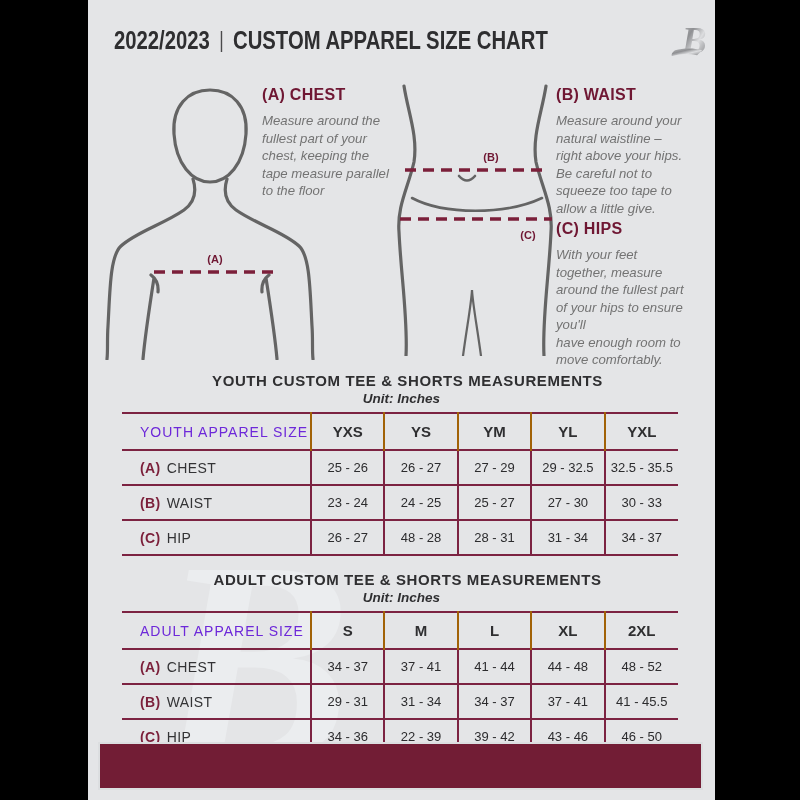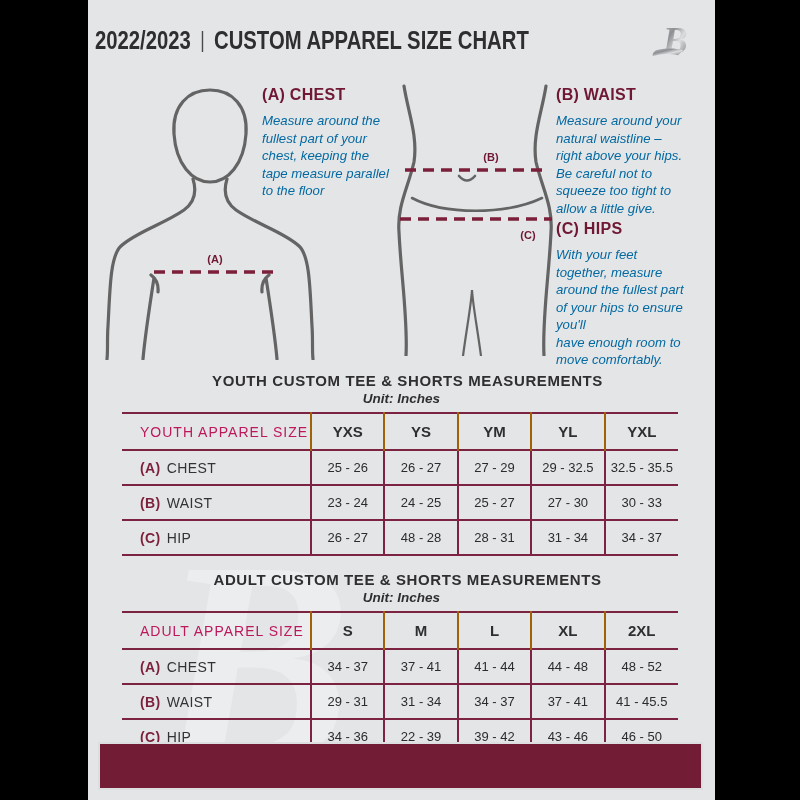--- a/index.html
+++ b/index.html
@@ -7,21 +7,21 @@
     width:800px;height:800px;background:#000;
     font-family:"Liberation Sans", sans-serif;
     position:relative;overflow:hidden;
   }
   .page{
     position:absolute;left:88px;top:0;width:627px;height:800px;
     background:#e4e5e7;overflow:hidden;
   }
   
   .header{
-    height:80px;display:flex;align-items:center;justify-content:flex-end;
+    height:80px;display:flex;align-items:center;justify-content:space-between;
     padding:0 20px 0 26px;position:relative;z-index:1;
   }
   .header-title{
     display:flex;align-items:center;gap:10px;
     transform:scaleX(0.78);transform-origin:left center;
     font-weight:bold;font-size:26px;color:#2e2e30;white-space:nowrap;
   }
   .header-title .divider{font-weight:normal;font-size:22px;color:#4a4a4c;padding:0 2px;}
   .brand-group{display:flex;align-items:center;gap:8px;}
   
@@ -30,21 +30,21 @@
   .fig-upper{left:16px;top:2px;}
   .fig-lower{left:304px;top:4px;}
   .instr{position:absolute;}
   .instr-chest{left:174px;top:6px;width:160px;}
   .instr-waist{left:468px;top:6px;width:152px;}
   .instr-hips{left:468px;top:140px;width:152px;}
   .instr-heading{
     font-size:16px;font-weight:800;color:#6f1733;letter-spacing:0.3px;margin-bottom:8px;
   }
   .instr-body{
-    font-size:13.2px;font-style:italic;color:#0369a1;line-height:1.33;
+    font-size:13.2px;font-style:italic;color:#737373;line-height:1.33;
     white-space:pre-line;font-weight:500;
   }
   
   .section-title{
     text-align:center;font-size:15px;font-weight:bold;letter-spacing:0.6px;
     color:#2f2f31;position:relative;z-index:1;margin-left:12px;
   }
   .yt-title{margin-top:10px;}
   .ad-title{margin-top:15px;}
   .unit{
@@ -55,21 +55,21 @@
     border-collapse:collapse;table-layout:fixed;width:556px;
     margin:6px 0 0 34px;position:relative;z-index:1;
     border-top:2px solid #7c2342;border-bottom:2px solid #7c2342;
   }
   table.size-table tr{border-top:2px solid #7c2342;}
   table.size-table tr:first-child{border-top:none;}
   table.size-table th{height:33px;}
   table.size-table td{height:31px;}
   th.label-col{
     width:169px;text-align:left;padding-left:18px;font-weight:normal;
-    font-size:14px;letter-spacing:1px;color:#be185d;
+    font-size:14px;letter-spacing:1px;color:#6d28d9;
   }
   th.size-col{
     font-weight:bold;font-size:15px;color:#2f2f31;text-align:center;
     border-left:2px solid #a16207;
   }
   td.row-label{
     text-align:left;padding-left:18px;font-size:14px;color:#333335;letter-spacing:0.4px;
   }
   td.row-label .key{color:#7b1f3a;font-weight:bold;margin-right:6px;}
   td.val{
@@ -155,21 +155,21 @@
 chest, keeping the
 tape measure parallel
 to the floor</div>
     </div>
     <div class="instr instr-waist">
       <div class="instr-heading">(B) WAIST</div>
       <div class="instr-body">Measure around your
 natural waistline –
 right above your hips.
 Be careful not to
-squeeze too tight to
+squeeze too tape to
 allow a little give.</div>
     </div>
     <div class="instr instr-hips">
       <div class="instr-heading">(C) HIPS</div>
       <div class="instr-body">With your feet
 together, measure
 around the fullest part
 of your hips to ensure
 you'll
 have enough room to

